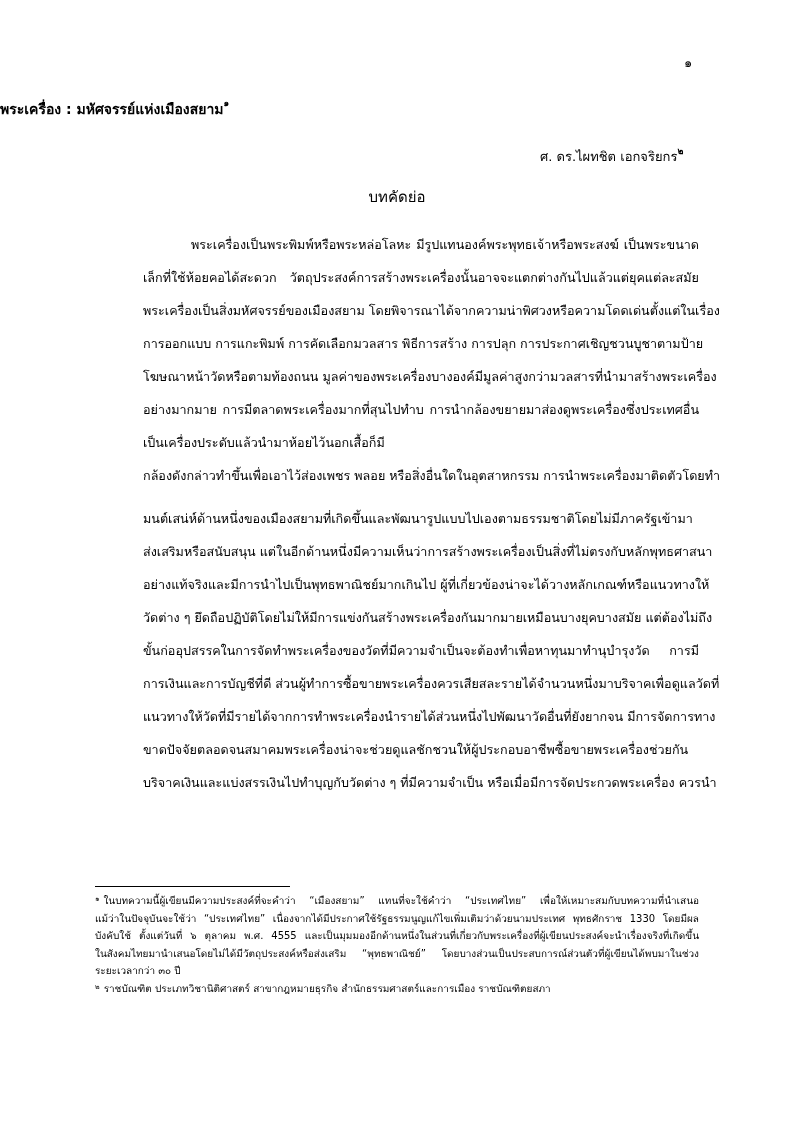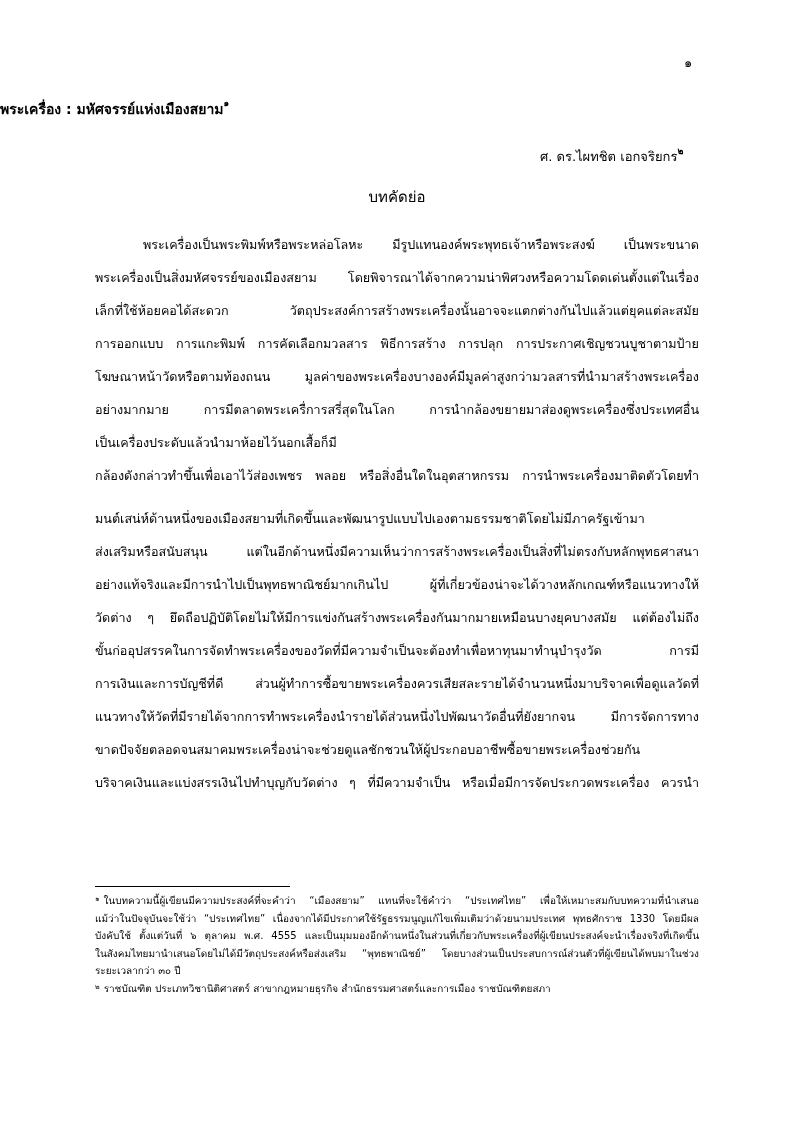--- a/index.html
+++ b/index.html
@@ -5,21 +5,21 @@
   html, body { margin: 0; padding: 0; background: #ffffff; }
   body { width: 794px; height: 1123px; position: relative; overflow: hidden;
          font-family: "DejaVu Sans", "Liberation Sans", sans-serif; color: #000; }
   .page-number { position: absolute; top: 52px; left: 684px; font-size: 13px; }
   .title { position: absolute; top: 98px; left: 0; width: 794px; 
            font-size: 14px; font-weight: bold; }
   .title sup, .author sup { font-size: 9px; font-weight: bold; position: relative; top: -2px; }
   .author { position: absolute; top: 146px; left: 540px; font-size: 13px; white-space: nowrap; }
   .abstract-heading { position: absolute; top: 185px; left: 0; width: 794px; text-align: center; font-size: 15px; }
   .body-block { position: absolute; left: 95px; width: 604px; font-size: 12.6px; }
-  .line { height: 33px; line-height: 22px; white-space: nowrap; overflow: visible; text-align: justify; text-align-last: justify; }
+  .line { height: 33px; line-height: 22px; white-space: nowrap; overflow: visible; text-align: justify; text-align-last: justify; margin-left: 48px; }
   .line.indent { padding-left: 48px; }
   .line.last { text-align-last: left; }
   .para1 { top: 234px; }
   .para2 { top: 508px; }
   .fn-rule { position: absolute; top: 886px; left: 95px; width: 195px; border-top: 1px solid #000; }
   .footnotes { position: absolute; top: 893px; left: 95px; width: 604px; font-size: 10px; }
   .fn-line { height: 17.5px; line-height: 15px; white-space: nowrap; text-align: justify; text-align-last: justify; }
   .fn-line.last { text-align-last: left; }
   .fn-mark { font-size: 7px; position: relative; top: -3px; margin-right: 4px; }
 </style>
@@ -29,25 +29,25 @@
 <div class="page-number">๑</div>
 
 <div class="title"><span>พระเครื่อง : มหัศจรรย์แห่งเมืองสยาม</span><sup>๑</sup></div>
 
 <div class="author"><span>ศ. ดร.ไผทชิต เอกจริยกร</span><sup>๒</sup></div>
 
 <div class="abstract-heading">บทคัดย่อ</div>
 
 <div class="body-block para1">
   <div class="line indent">พระเครื่องเป็นพระพิมพ์หรือพระหล่อโลหะ มีรูปแทนองค์พระพุทธเจ้าหรือพระสงฆ์ เป็นพระขนาด</div>
+  <div class="line">เล็กที่ใช้ห้อยคอได้สะดวก วัตถุประสงค์การสร้างพระเครื่องนั้นอาจจะแตกต่างกันไปแล้วแต่ยุคแต่ละสมัย</div>
   <div class="line">พระเครื่องเป็นสิ่งมหัศจรรย์ของเมืองสยาม  โดยพิจารณาได้จากความน่าพิศวงหรือความโดดเด่นตั้งแต่ในเรื่อง</div>
-  <div class="line">เล็กที่ใช้ห้อยคอได้สะดวก วัตถุประสงค์การสร้างพระเครื่องนั้นอาจจะแตกต่างกันไปแล้วแต่ยุคแต่ละสมัย</div>
   <div class="line">การออกแบบ การแกะพิมพ์ การคัดเลือกมวลสาร พิธีการสร้าง การปลุก  การประกาศเชิญชวนบูชาตามป้าย</div>
   <div class="line">โฆษณาหน้าวัดหรือตามท้องถนน มูลค่าของพระเครื่องบางองค์มีมูลค่าสูงกว่ามวลสารที่นำมาสร้างพระเครื่อง</div>
-  <div class="line">อย่างมากมาย  การมีตลาดพระเครื่การสรี่สุดในโลก การนำกล้องขยายมาส่องดูพระเครื่องซึ่งประเทศอื่น</div>
+  <div class="line">อย่างมากมาย  การมีตลาดพระเครื่องมากที่สุนไปทำบ การนำกล้องขยายมาส่องดูพระเครื่องซึ่งประเทศอื่น</div>
   <div class="line last">เป็นเครื่องประดับแล้วนำมาห้อยไว้นอกเสื้อก็มี</div>
   <div class="line">กล้องดังกล่าวทำขึ้นเพื่อเอาไว้ส่องเพชร พลอย หรือสิ่งอื่นใดในอุตสาหกรรม การนำพระเครื่องมาติดตัวโดยทำ</div>
 </div>
 
 <div class="body-block para2">
   <div class="line">มนต์เสน่ห์ด้านหนึ่งของเมืองสยามที่เกิดขึ้นและพัฒนารูปแบบไปเองตามธรรมชาติโดยไม่มีภาครัฐเข้ามา</div>
   <div class="line">ส่งเสริมหรือสนับสนุน แต่ในอีกด้านหนึ่งมีความเห็นว่าการสร้างพระเครื่องเป็นสิ่งที่ไม่ตรงกับหลักพุทธศาสนา</div>
   <div class="line">อย่างแท้จริงและมีการนำไปเป็นพุทธพาณิชย์มากเกินไป  ผู้ที่เกี่ยวข้องน่าจะได้วางหลักเกณฑ์หรือแนวทางให้</div>
   <div class="line">วัดต่าง ๆ ยึดถือปฏิบัติโดยไม่ให้มีการแข่งกันสร้างพระเครื่องกันมากมายเหมือนบางยุคบางสมัย แต่ต้องไม่ถึง</div>
   <div class="line">ขั้นก่ออุปสรรคในการจัดทำพระเครื่องของวัดที่มีความจำเป็นจะต้องทำเพื่อหาทุนมาทำนุบำรุงวัด  การมี</div>

